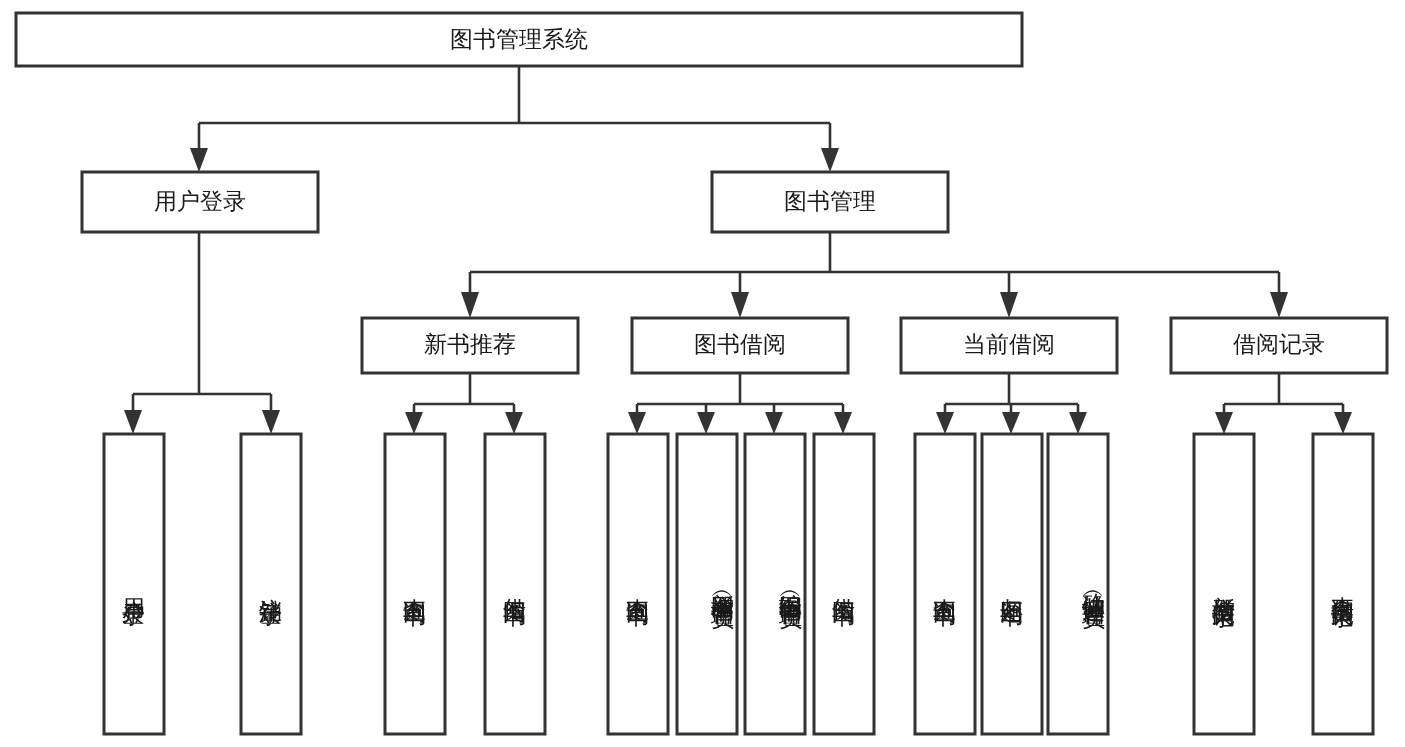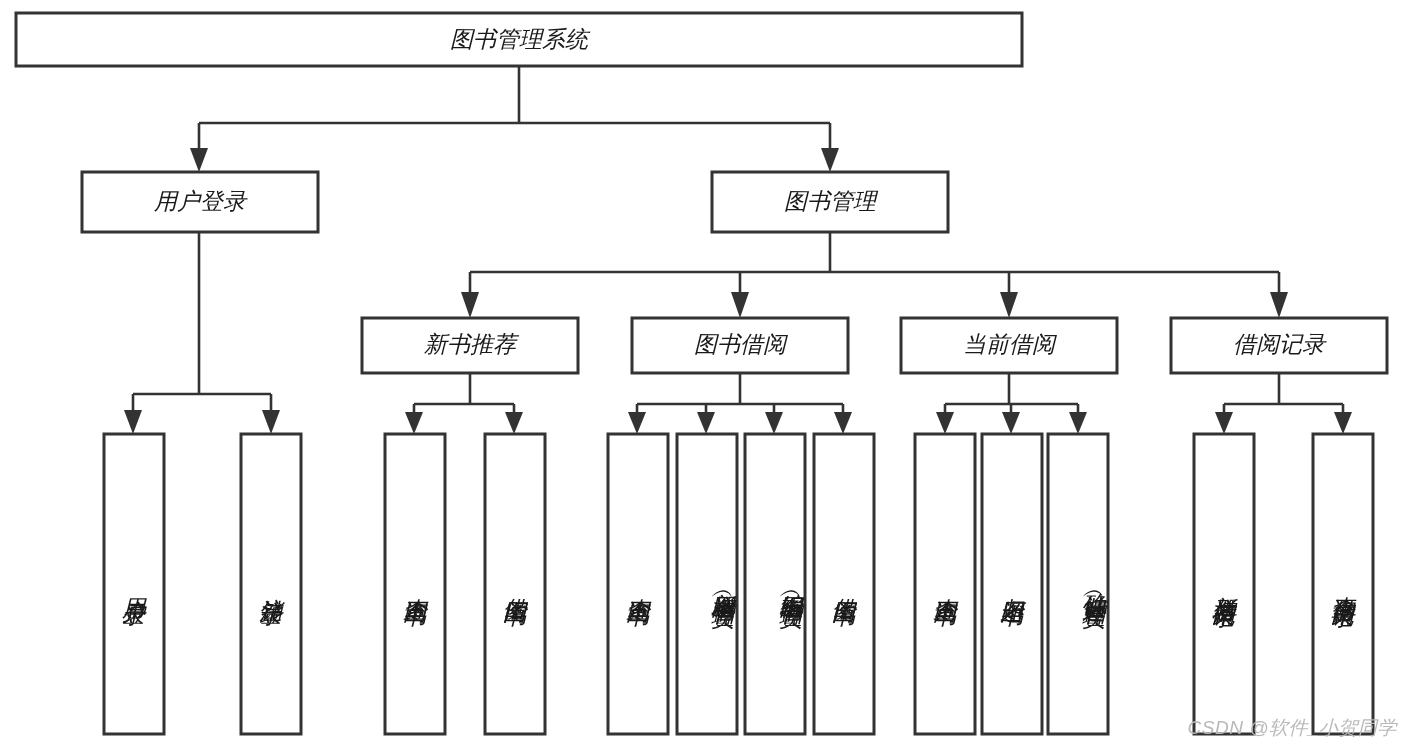--- a/index.html
+++ b/index.html
@@ -11,21 +11,20 @@
     width: 1405px;
     height: 747px;
     font-family: "Liberation Sans", "DejaVu Sans", sans-serif;
     overflow: hidden;
     position: relative;
   }
   #diagram-root {
     position: relative;
     width: 1405px;
     height: 747px;
-    font-style: italic;
   }
   svg.flow {
     position: absolute;
     left: 0;
     top: 0;
     width: 1405px;
     height: 747px;
     display: block;
   }
   .node-box {
@@ -196,14 +195,13 @@
   <div class="node-label-v" style="left:608px; top:434px; width:60px; height:300px;">查询图书</div>
   <div class="node-label-v" style="left:677px; top:440px; width:60px; height:288px; align-items:flex-start;">新增图书（管理员）</div>
   <div class="node-label-v" style="left:745px; top:440px; width:60px; height:288px; align-items:flex-start;">编辑图书（管理员）</div>
   <div class="node-label-v" style="left:814px; top:434px; width:60px; height:300px;">借阅图书</div>
   <div class="node-label-v" style="left:915px; top:434px; width:60px; height:300px;">查询图书</div>
   <div class="node-label-v" style="left:982px; top:434px; width:60px; height:300px;">归还图书</div>
   <div class="node-label-v" style="left:1048px; top:440px; width:60px; height:288px; align-items:flex-start;">确认归还（管理员）</div>
   <div class="node-label-v" style="left:1194px; top:434px; width:60px; height:300px;">新增借阅记录</div>
   <div class="node-label-v" style="left:1313px; top:434px; width:60px; height:300px;">查询借阅记录</div>
 
-  <div class="watermark">CSDN @软件_小贺同学</div>
 </div>
 
 </body></html>

